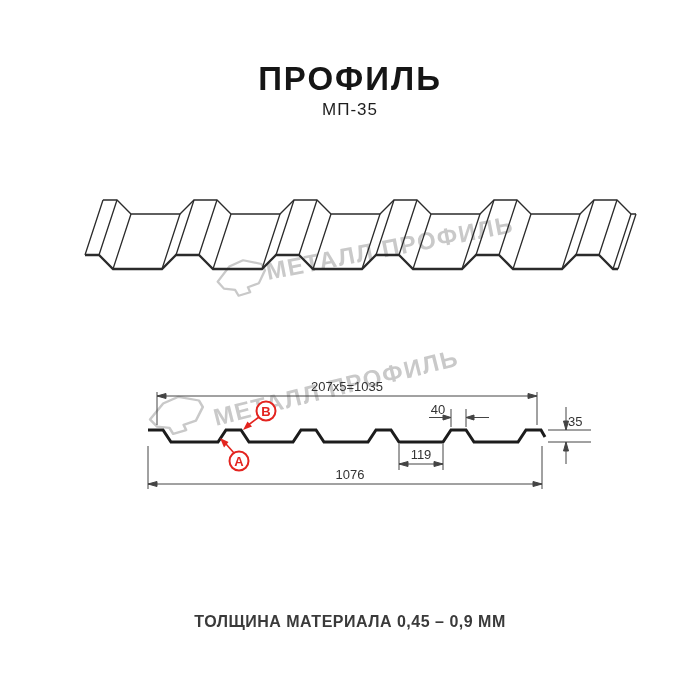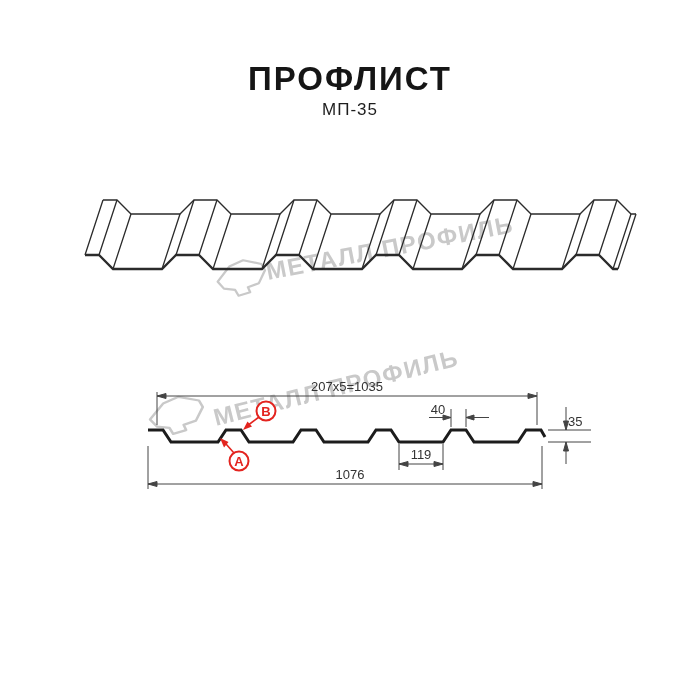--- a/index.html
+++ b/index.html
@@ -22,21 +22,21 @@
   svg.scene{position:absolute;left:0;top:0;}
   .wm-text{font-size:24px;font-weight:bold;letter-spacing:1.5px;}
   .dim-text{font-size:13px;fill:#333333;}
   .callout-text{font-size:13px;font-weight:bold;}
 </style>
 </head>
 <body>
 
 <div class="canvas">
 
-  <div class="title">ПРОФЛИСТ</div>
+  <div class="title">ПРОФИЛЬ</div>
   <div class="subtitle">МП-35</div>
 
   <svg class="scene" width="700" height="700" viewBox="0 0 700 700">
 
     <g>
       <path d="M4,40 L30,12 L58,3 L92,16 L97,30 L82,55 L60,60 L63,71 L40,75 L35,62 L14,56 Z" transform="translate(213,263) rotate(-8) scale(0.52,0.48)" fill="none" stroke="#c9c9c9" stroke-width="4.5" stroke-linejoin="round"></path>
       <text class="wm-text" fill="#c9c9c9" transform="translate(268,280) rotate(-11)">МЕТАЛЛ ПРОФИЛЬ</text>
     </g>
 
     <g fill="none" stroke="#2b2b2b" stroke-linejoin="miter">
@@ -123,13 +123,14 @@
       </g>
       <g>
         <line x1="247" y1="426" x2="259" y2="417" stroke="#e3241f" stroke-width="1.6"></line>
         <polygon points="243,430 252,426.5 247.5,421.5" fill="#e3241f"></polygon>
         <circle cx="266" cy="411" r="9.5" fill="#ffffff" stroke="#e3241f" stroke-width="2"></circle>
         <text class="callout-text" x="266" y="415.5" text-anchor="middle" fill="#e3241f">B</text>
       </g>
     </g>
   </svg>
 
+  <div class="footer">ТОЛЩИНА МАТЕРИАЛА 0,45 – 0,9 ММ</div>
 </div>
 
 </body></html>

